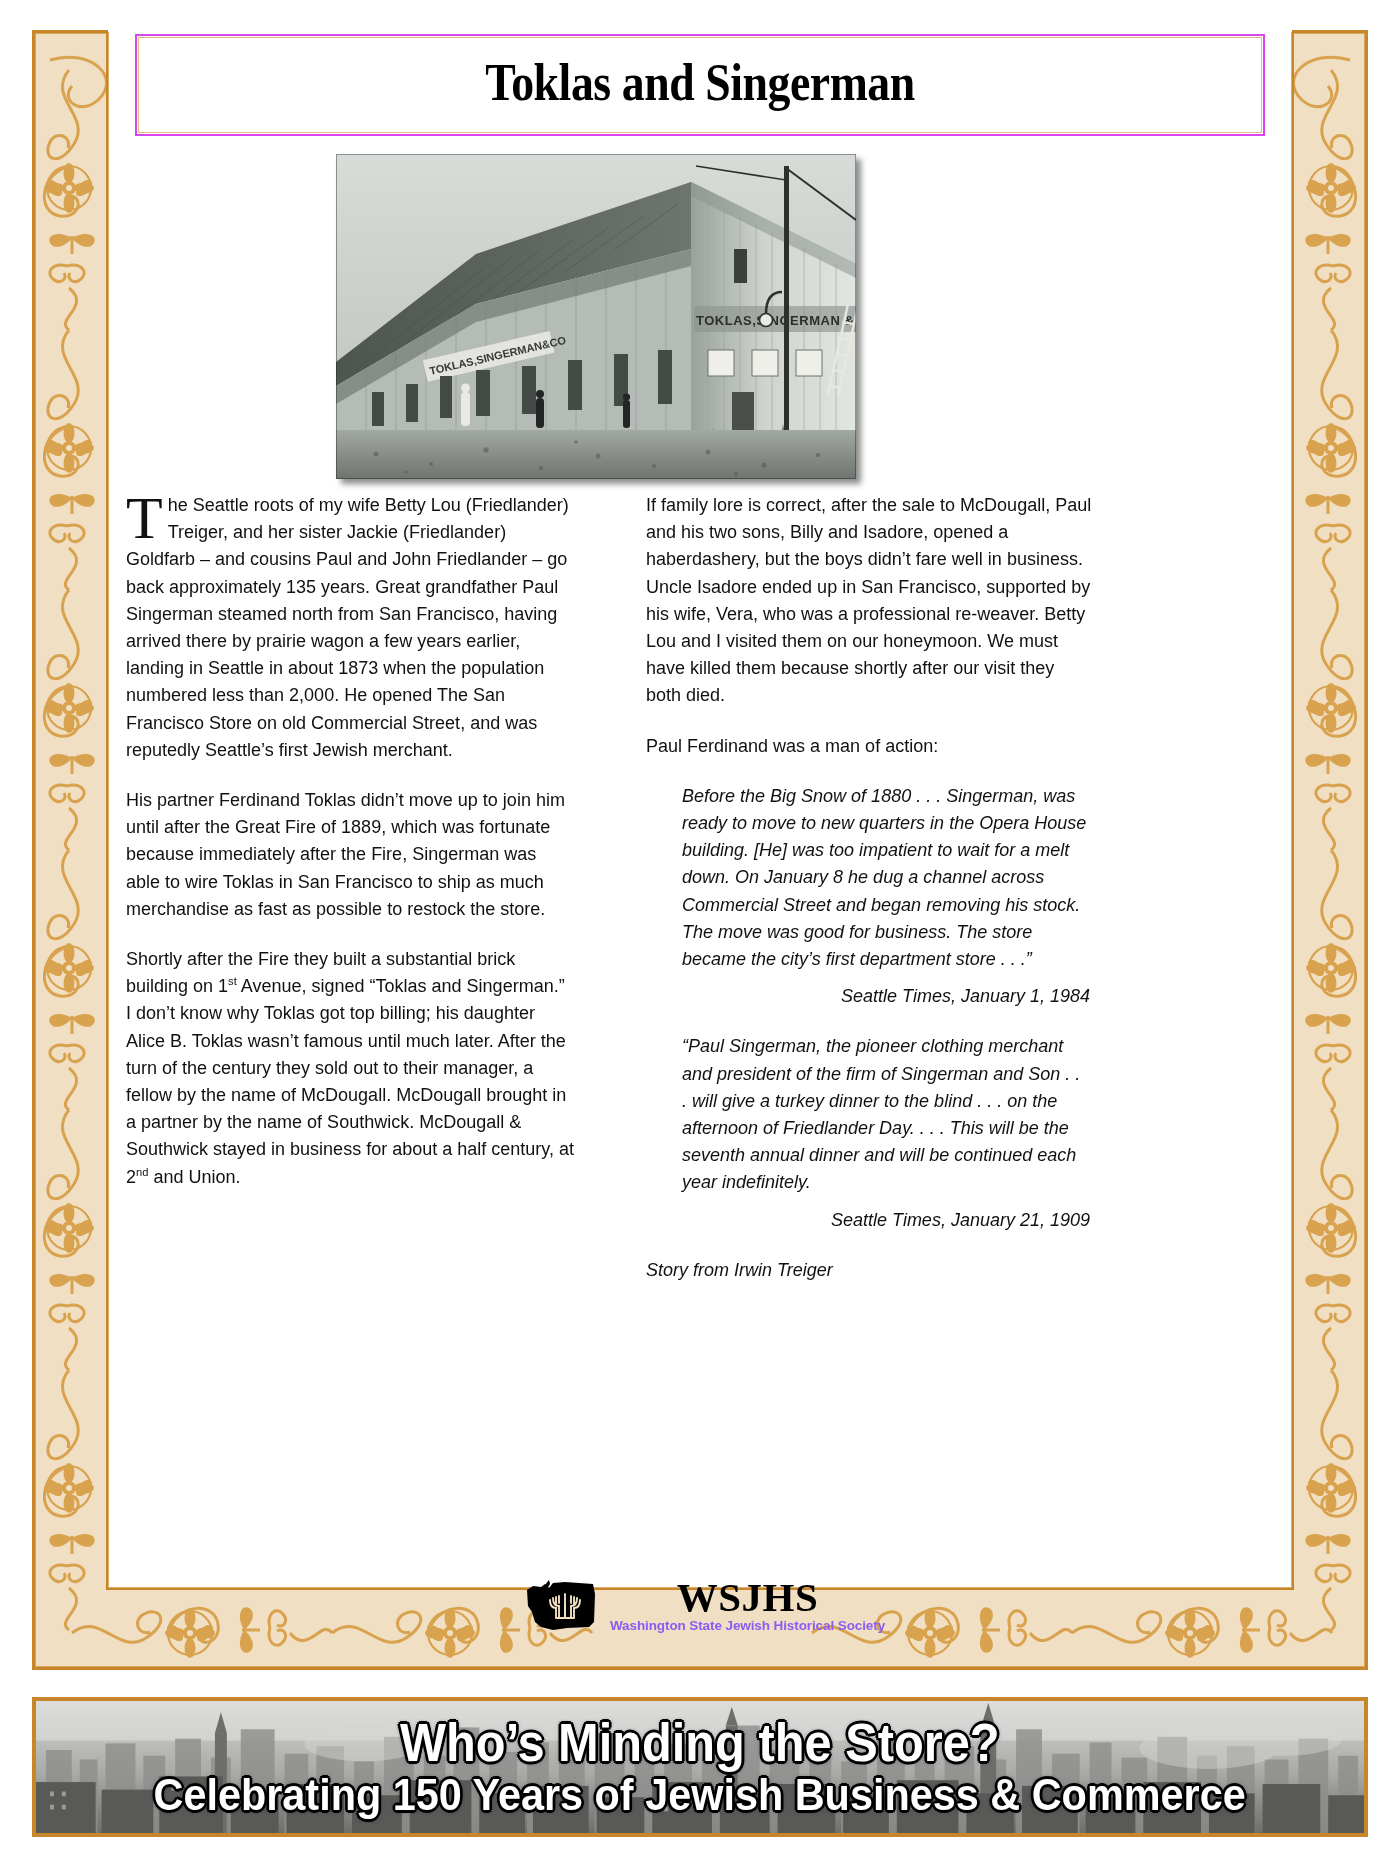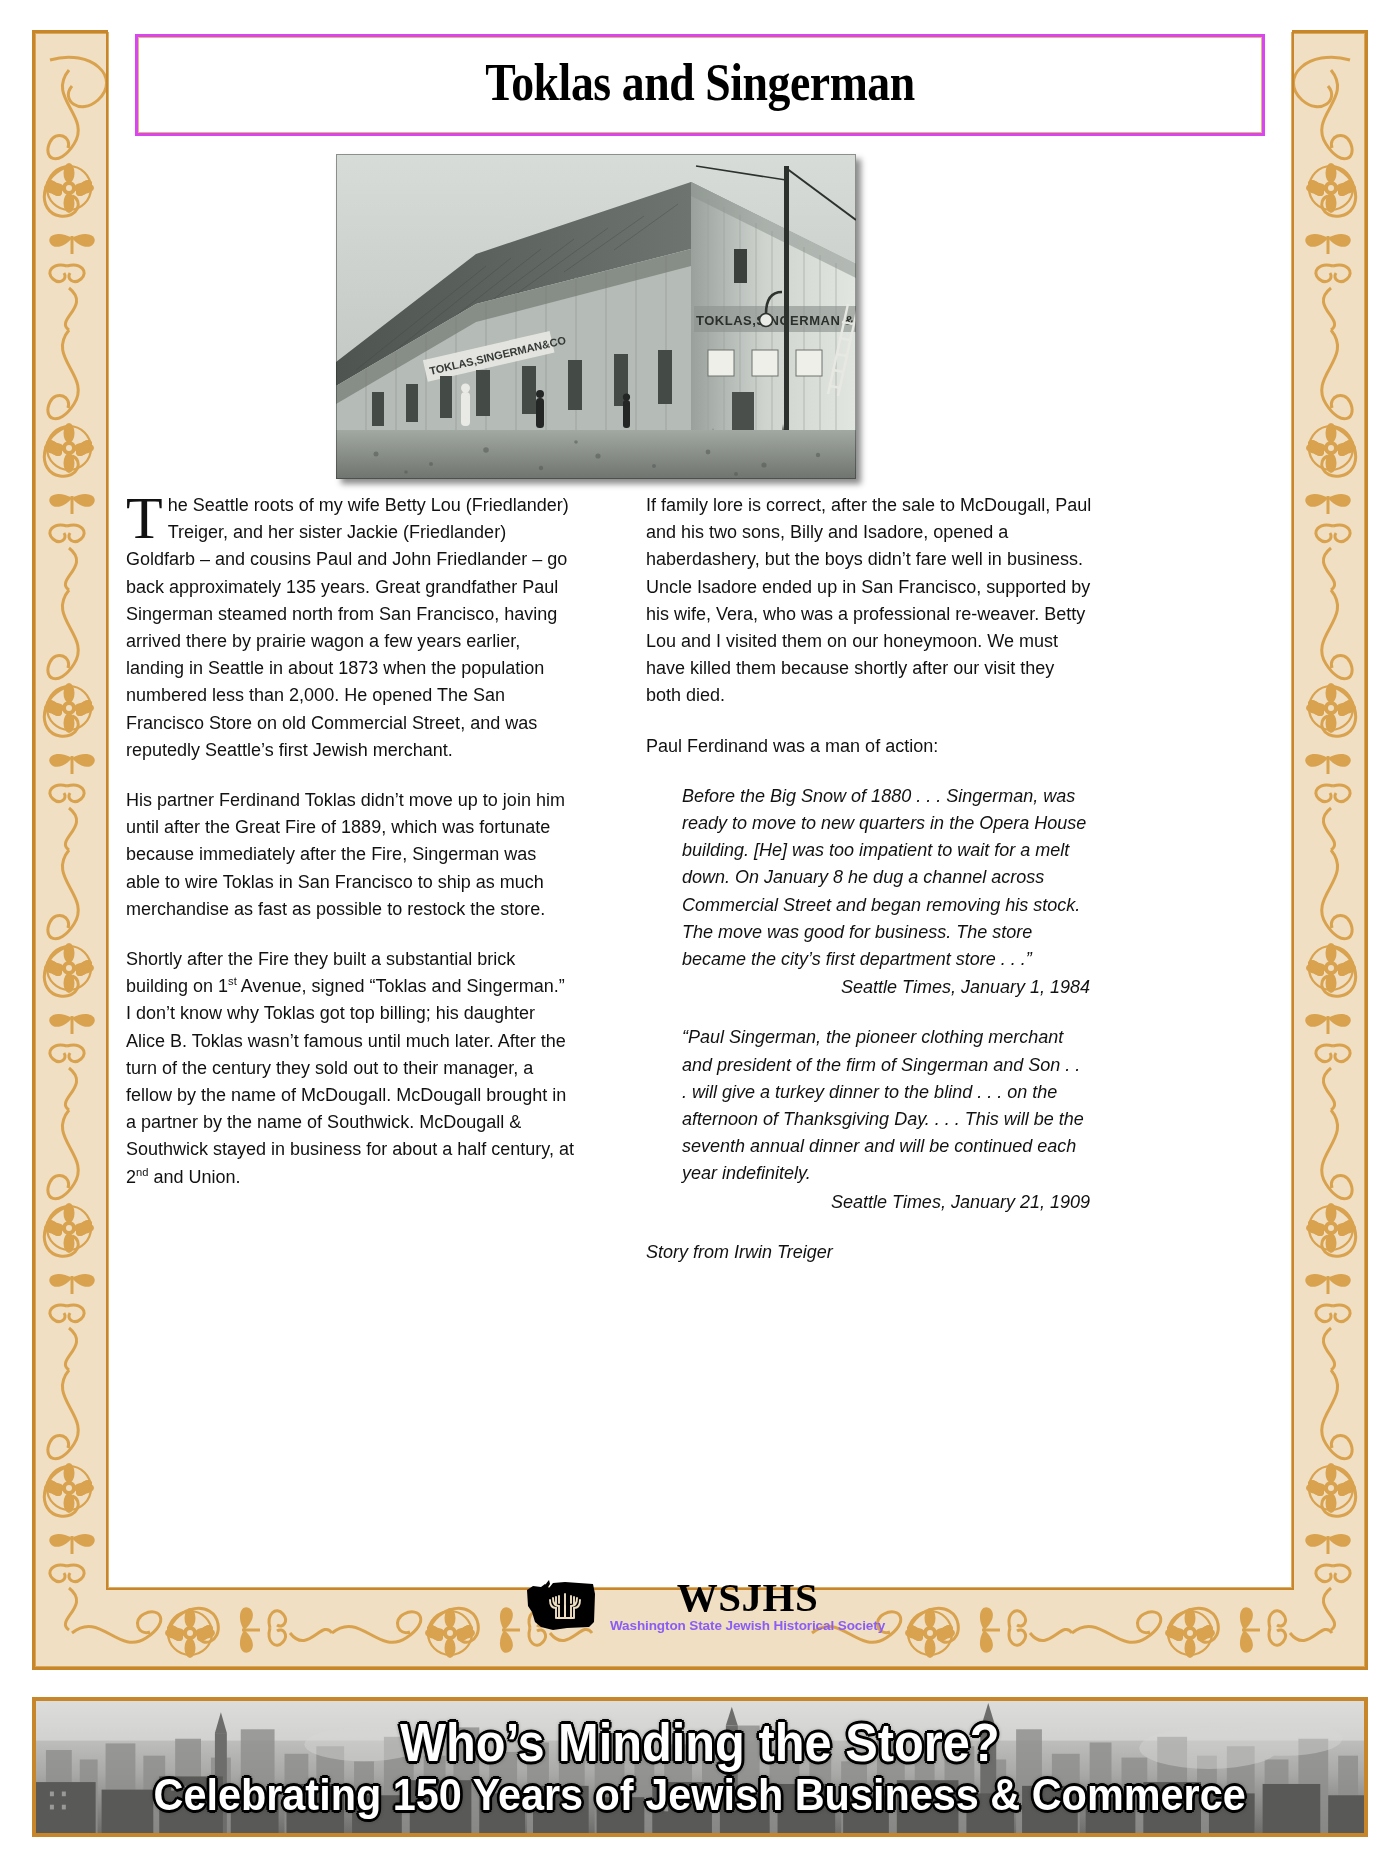--- a/index.html
+++ b/index.html
@@ -45,21 +45,21 @@
     border: 1px solid #dcae68;
     border-top: none;
     pointer-events: none;
   }
 
   
   .title-box {
     position: absolute; left: 135px; top: 34px;
     width: 1130px; height: 102px;
     background: #ffffff;
-    border: 4px solid #d946ef;
+    border: 2px solid #d946ef;
     display: flex; align-items: center; justify-content: center;
   }
   .title-box-inner {
     position: absolute; left: 138px; top: 37px;
     width: 1124px; height: 96px;
     border: 1px solid #e0b87a;
     pointer-events: none;
   }
   .doc-title {
     font-family: "Liberation Serif", serif;
@@ -118,21 +118,21 @@
     margin-right: 4px;
     font-style: italic;
     font-size: 20px;
     line-height: 26.5px;
     margin-bottom: 22px;
   }
   .cite-line {
     display: block;
     text-align: right;
     font-style: italic;
-    margin-top: 1px;
+    margin-top: 10px;
   }
   .story-credit {
     text-align: right;
     font-style: italic;
     font-size: 20.5px;
     margin-top: 12px;
   }
 
   
   .logo-row {
@@ -449,21 +449,21 @@
     </div>
 
     <div class="col">
       <p>If family lore is correct, after the sale to McDougall, Paul and his two sons, Billy and Isadore, opened a haberdashery, but the boys didn’t fare well in business. Uncle Isadore ended up in San Francisco, supported by his wife, Vera, who was a professional re-weaver. Betty Lou and I visited them on our honeymoon. We must have killed them because shortly after our visit they both died.</p>
       <p>Paul Ferdinand was a man of action:</p>
       <p class="blockquote">
         <span>Before the Big Snow of 1880 . . . Singerman, was ready to move to new quarters in the Opera House building. [He] was too impatient to wait for a melt down. On January 8 he dug a channel across Commercial Street and began removing his stock. The move was good for business. The store became the city’s first department store . . .”</span>
         <span class="cite-line">Seattle Times, January 1, 1984</span>
       </p>
       <p class="blockquote">
-        <span>“Paul Singerman, the pioneer clothing merchant and president of the firm of Singerman and Son . . . will give a turkey dinner to the blind . . . on the afternoon of Thanksgiving Day. . . . This will be the seventh annual dinner and will be continued each year indefinitely.</span>
+        <span>“Paul Singerman, the pioneer clothing merchant and president of the firm of Singerman and Son . . . will give a turkey dinner to the blind . . . on the afternoon of Friedlander Day. . . . This will be the seventh annual dinner and will be continued each year indefinitely.</span>
         <span class="cite-line">Seattle Times, January 21, 1909</span>
       </p>
       <p class="story-credit">Story from Irwin Treiger</p>
     </div>
   </div>
 
   <div class="logo-row">
     <svg class="wa-mark" viewBox="0 0 76 56">
       <path d="M4,12 L10,8 L18,9 L22,6 L26,10 L30,5 L42,4 L70,6 L72,16 L71,44 L66,49
                L44,50 L30,52 L18,49 L12,44 L9,34 L5,28 Z" fill="#000"></path>

